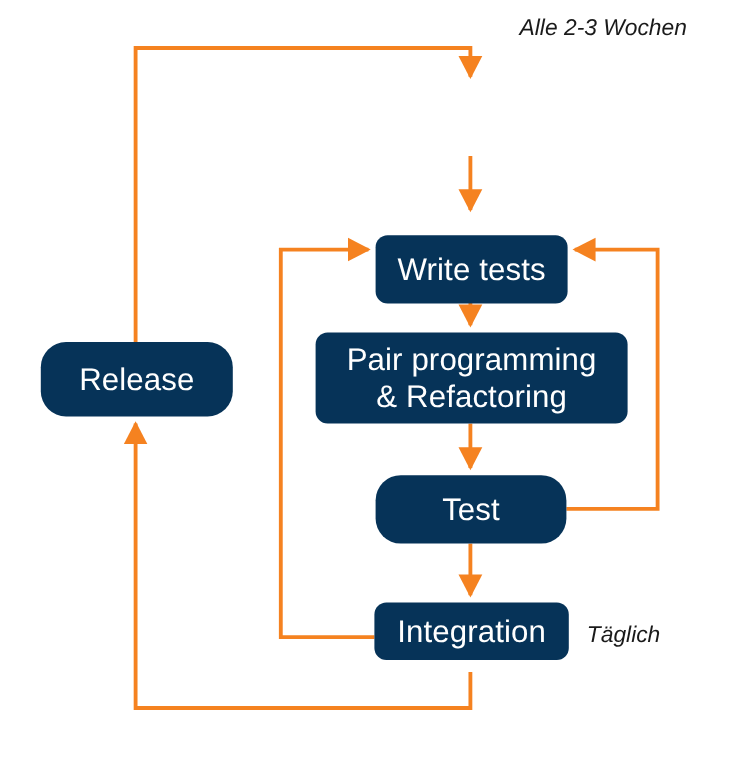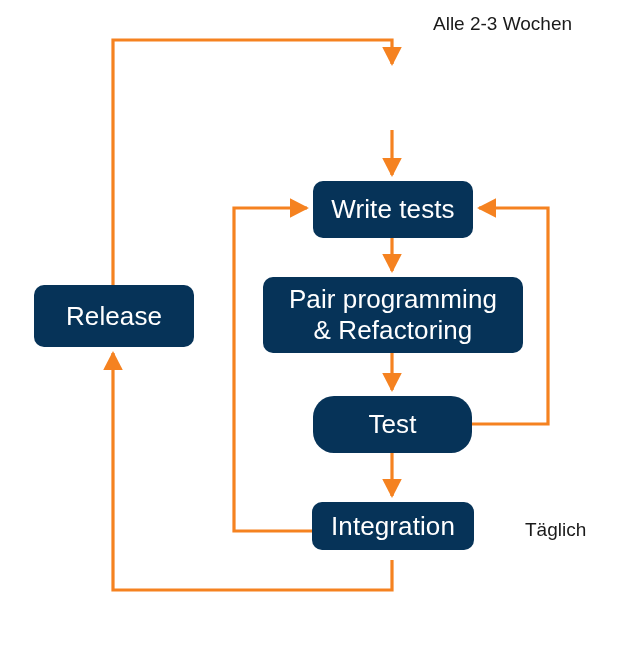--- a/index.html
+++ b/index.html
@@ -42,30 +42,31 @@
   .node-label {
     display: block;
     width: 100%;
     white-space: pre-line;
   }
   .annotation {
     position: absolute;
     color: #1a1a1a;
     white-space: nowrap;
     z-index: 4;
+    font-style: italic;
   }
   #node-plan       { left: 313px; top: 70px;  width: 160px; height: 60px; font-size: 26px; }
-  #node-write-tests{ left: 313px; top: 181px; width: 160px; height: 57px; font-size: 26px; }
+  #node-write-tests{ left: 313px; top: 196px; width: 160px; height: 57px; font-size: 26px; }
   #node-pair       { left: 263px; top: 277px; width: 260px; height: 76px; font-size: 26px; text-align: center; }
   #node-test       { left: 313px; top: 396px; width: 159px; height: 57px; font-size: 26px; border-radius: 21px; }
   #node-integration{ left: 312px; top: 502px; width: 162px; height: 48px; font-size: 26px; }
-  #node-release    { left: 34px;  top: 285px; width: 160px; height: 62px; font-size: 26px; }
+  #node-release    { left: 34px;  top: 285px; width: 160px; height: 62px; font-size: 26px; border-radius: 21px; }
 
   #label-cadence   { left: 433px; top: 13px;  font-size: 19px; }
-  #label-daily     { left: 489px; top: 519px; font-size: 19px; margin-left: 36px; }
+  #label-daily     { left: 489px; top: 519px; font-size: 19px; }
   #label-source    { left: 420px; top: 613px; font-size: 17px; }
 </style>
 </head>
 <body>
 
 <div id="canvas">
 
   <svg id="diagram-svg" viewBox="0 0 623 645" xmlns="http://www.w3.org/2000/svg">
     <defs>
       <marker id="arrowhead" markerWidth="7" markerHeight="7" refX="5.4" refY="3.5" orient="auto" markerUnits="strokeWidth">

